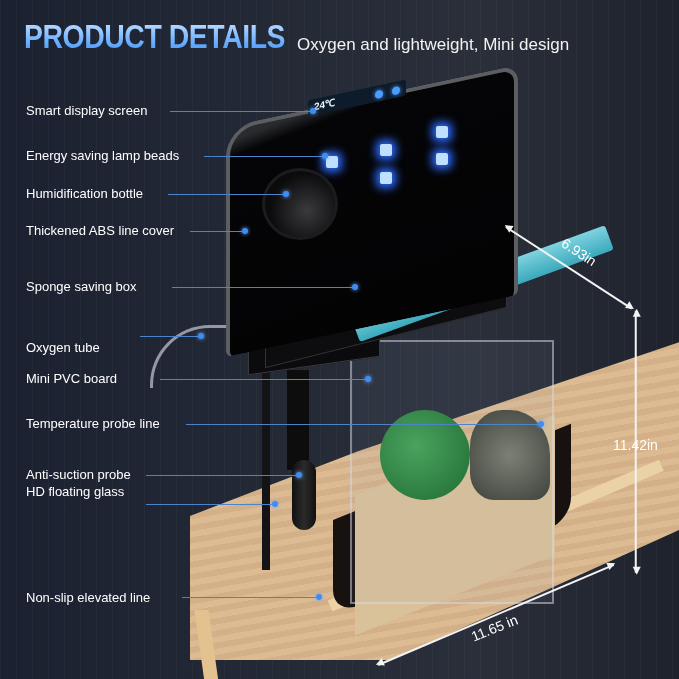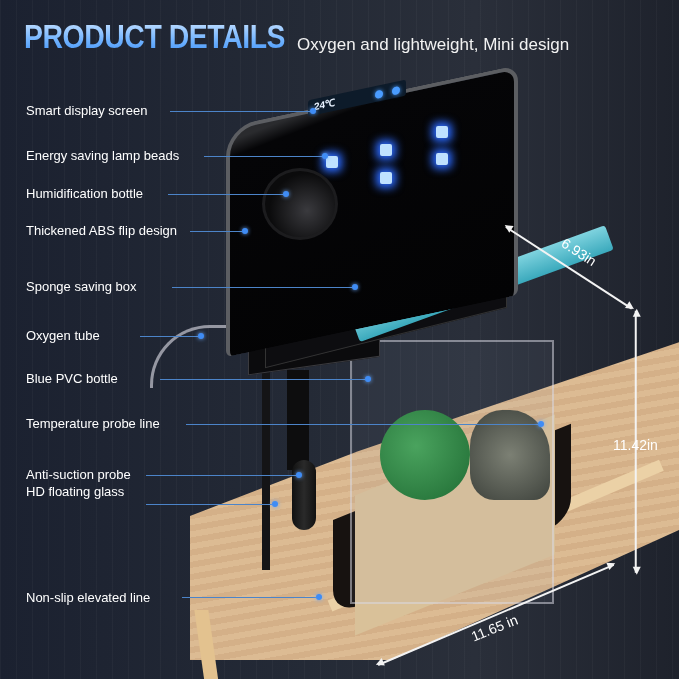--- a/index.html
+++ b/index.html
@@ -92,33 +92,33 @@
   <div class="dot" style="left:310px;top:108px"></div>
 
   <div class="callout" style="top:148px">Energy saving lamp beads</div>
   <div class="leader" style="left:204px;top:156px;width:120px"></div>
   <div class="dot" style="left:322px;top:153px"></div>
 
   <div class="callout" style="top:186px">Humidification bottle</div>
   <div class="leader" style="left:168px;top:194px;width:115px"></div>
   <div class="dot" style="left:283px;top:191px"></div>
 
-  <div class="callout" style="top:223px">Thickened ABS flip design</div>
+  <div class="callout" style="top:223px">Thickened ABS line cover</div>
   <div class="leader" style="left:190px;top:231px;width:52px"></div>
   <div class="dot" style="left:242px;top:228px"></div>
 
   <div class="callout" style="top:279px">Sponge saving box</div>
   <div class="leader" style="left:172px;top:287px;width:180px"></div>
   <div class="dot" style="left:352px;top:284px"></div>
 
-  <div class="callout" style="top:328px">Oxygen tube</div>
+  <div class="callout" style="top:340px">Oxygen tube</div>
   <div class="leader" style="left:140px;top:336px;width:58px"></div>
   <div class="dot" style="left:198px;top:333px"></div>
 
-  <div class="callout" style="top:371px">Blue PVC bottle</div>
+  <div class="callout" style="top:371px">Mini PVC board</div>
   <div class="leader" style="left:160px;top:379px;width:205px"></div>
   <div class="dot" style="left:365px;top:376px"></div>
 
   <div class="callout" style="top:416px">Temperature probe line</div>
   <div class="leader" style="left:186px;top:424px;width:352px"></div>
   <div class="dot" style="left:538px;top:421px"></div>
 
   <div class="callout" style="top:467px">Anti-suction probe</div>
   <div class="leader" style="left:146px;top:475px;width:150px"></div>
   <div class="dot" style="left:296px;top:472px"></div>

